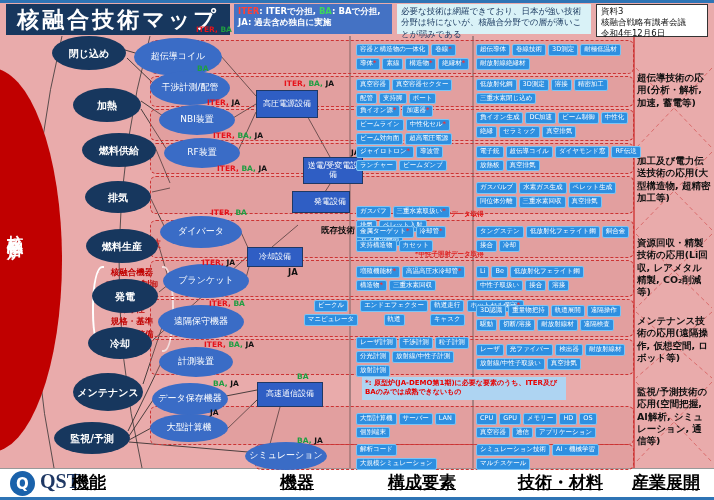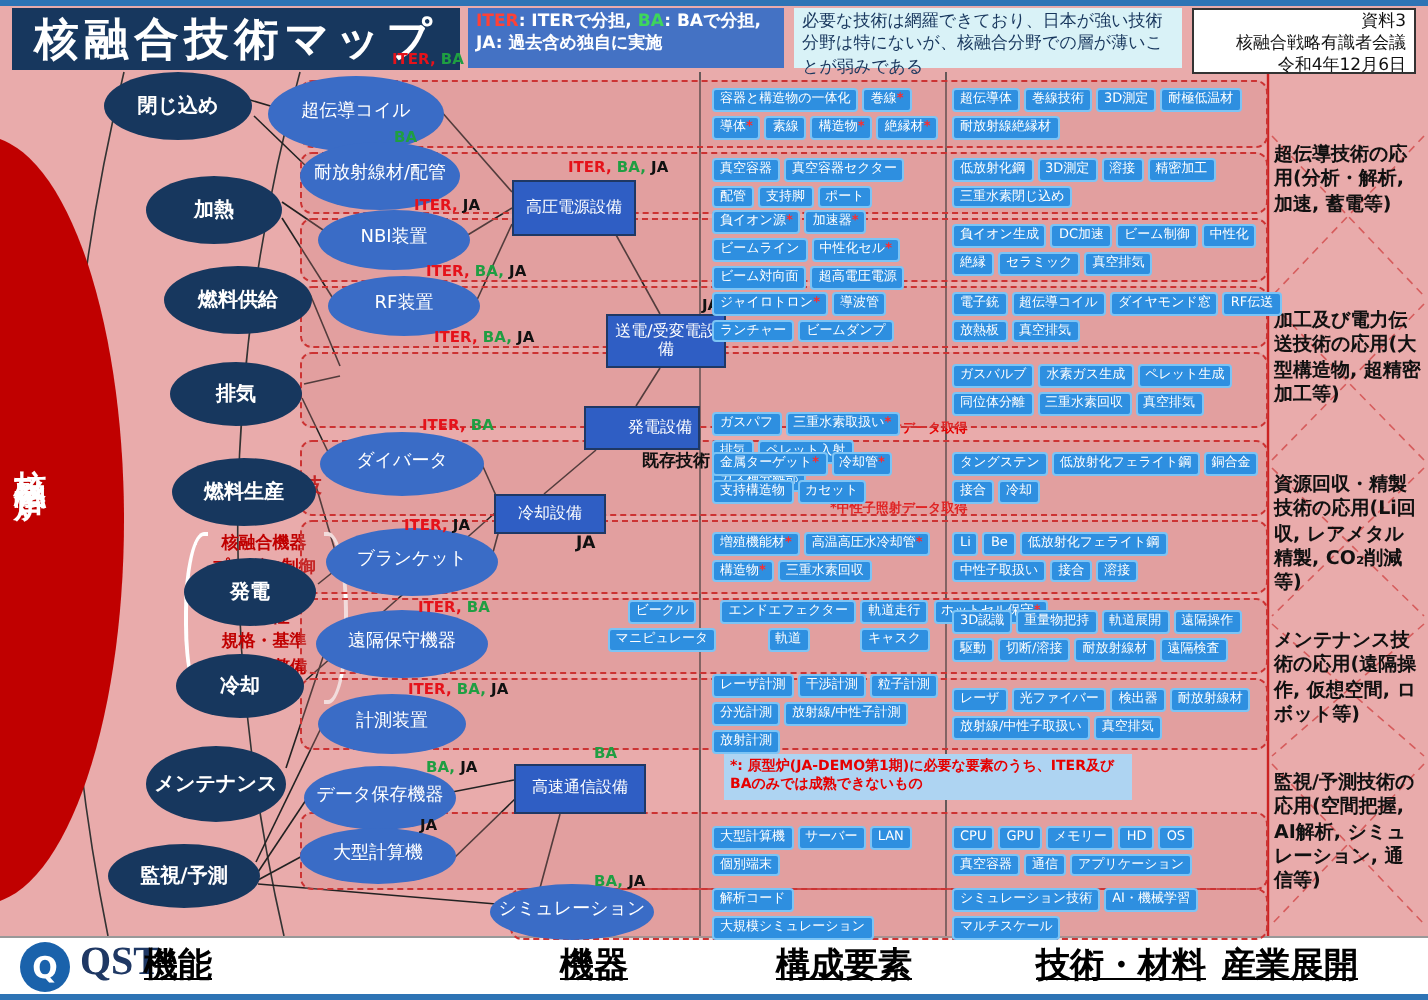--- a/index.html
+++ b/index.html
@@ -3,21 +3,21 @@
 <meta charset="utf-8">
 <style>
   html,body{margin:0;padding:0;background:#fff;font-family:"DejaVu Sans","Liberation Sans",sans-serif;}
   #map{position:relative;width:714px;height:500px;background:#e9abab;overflow:hidden;}
   .abs{position:absolute;}
   .topstrip{left:0;top:0;width:714px;height:3px;background:#2e74b5;}
   .botstrip{left:0;top:497px;width:714px;height:3px;background:#2e74b5;}
   .titlebar{left:6px;top:4px;width:224px;height:31px;background:#17375e;color:#fff;font-size:22px;font-weight:bold;letter-spacing:3px;display:flex;align-items:center;justify-content:center;}
   .legendbox{left:234px;top:4px;width:158px;height:30px;background:#4472c4;color:#fff;font-size:8.5px;font-weight:bold;padding:2px 4px;box-sizing:border-box;line-height:1.35;}
   .notebox{left:397px;top:4px;width:194px;height:30px;background:#d9f2f7;color:#17365d;font-size:8.5px;padding:2px 4px;box-sizing:border-box;line-height:1.35;}
-  .docbox{left:596px;top:4px;width:112px;height:33px;background:#fff;border:1px solid #333;color:#111;font-size:8.5px;text-align:right;padding:1px 4px;box-sizing:border-box;line-height:1.3;}
+  .docbox{left:596px;top:4px;width:112px;height:33px;background:#fff;border:1px solid #333;color:#111;font-size:8.5px;padding:1px 4px;box-sizing:border-box;line-height:1.3;}
   .reactor{left:-80px;top:68px;width:142px;height:384px;background:#c00000;border-radius:50%;}
   .reactorlabel{left:4px;top:222px;color:#fff;font-size:16px;font-weight:bold;writing-mode:vertical-rl;letter-spacing:3px;}
   .designtitle{left:94px;top:238px;width:70px;color:#c00000;font-size:10px;font-weight:bold;text-align:center;line-height:1.15;}
   .designlist{left:101px;top:266px;width:62px;color:#c00000;font-size:8.5px;font-weight:bold;text-align:center;line-height:1.45;}
   .brace{width:10px;height:82px;border:2px solid #fff;border-right:none;border-radius:10px 0 0 10px/40px 0 0 40px;}
   .braceR{transform:scaleX(-1);}
   .func{background:#17375e;color:#fff;border-radius:50%;display:flex;align-items:center;justify-content:center;text-align:center;font-weight:bold;font-size:10px;line-height:1.1;}
   .dev{background:#3a6cc6;color:#fff;border-radius:50%;display:flex;align-items:center;justify-content:center;text-align:center;font-size:9px;line-height:1.05;padding:1px;box-sizing:border-box;}
   .auxbox{background:#2f5ec4;color:#fff;display:flex;align-items:center;justify-content:center;text-align:center;font-size:8px;line-height:1.1;border:1px solid #1f3864;box-sizing:border-box;}
   .tag{font-size:7.5px;font-weight:bold;white-space:nowrap;}
@@ -117,21 +117,21 @@
   <div class="abs industry" style="top:315px;">メンテナンス技術の応用(遠隔操作, 仮想空間, ロボット等)</div>
   <div class="abs industry" style="top:386px;">監視/予測技術の応用(空間把握, AI解析, シミュレーション, 通信等)</div>
 
   <div class="abs footer"></div>
   <div class="qstcircle">Q</div>
   <div class="qsttext">QST</div>
   <div class="flabel" style="left:72px;">機能</div>
   <div class="flabel" style="left:280px;">機器</div>
   <div class="flabel" style="left:388px;">構成要素</div>
   <div class="flabel" style="left:518px;">技術・材料</div>
-  <div class="flabel" style="left:611px;font-family:Liberation Serif, serif;">産業展開</div>
+  <div class="flabel" style="left:632px;font-family:Liberation Serif, serif;">産業展開</div>
   <div class="abs botstrip"></div>
 <div class="abs rowband" style="left: 150px; top: 40px; width: 484px; height: 34px;"></div>
     <div class="abs rowband" style="left: 150px; top: 76px; width: 484px; height: 31px;"></div>
     <div class="abs rowband" style="left: 150px; top: 109px; width: 484px; height: 32px;"></div>
     <div class="abs rowband" style="left: 150px; top: 143px; width: 484px; height: 31px;"></div>
     <div class="abs rowband" style="left: 150px; top: 176px; width: 484px; height: 38px;"></div>
     <div class="abs rowband" style="left: 150px; top: 220px; width: 484px; height: 38px;"></div>
     <div class="abs rowband" style="left: 150px; top: 260px; width: 484px; height: 37px;"></div>
     <div class="abs rowband" style="left: 150px; top: 299px; width: 484px; height: 38px;"></div>
     <div class="abs rowband" style="left: 150px; top: 339px; width: 484px; height: 36px;"></div>
@@ -141,21 +141,21 @@
     <div class="abs func" style="left: 73px; top: 88px; width: 68px; height: 34px;">加熱</div>
     <div class="abs func" style="left: 82px; top: 133px; width: 74px; height: 34px;">燃料供給</div>
     <div class="abs func" style="left: 85px; top: 181px; width: 66px; height: 32px;">排気</div>
     <div class="abs func" style="left: 86px; top: 229px; width: 72px; height: 34px;">燃料生産</div>
     <div class="abs func" style="left: 92px; top: 279px; width: 66px; height: 34px;">発電</div>
     <div class="abs func" style="left: 88px; top: 327px; width: 64px; height: 32px;">冷却</div>
     <div class="abs func" style="left: 73px; top: 373px; width: 70px; height: 38px;">メンテナンス</div>
     <div class="abs func" style="left: 54px; top: 422px; width: 76px; height: 32px;">監視/予測</div>
     <div class="abs dev" style="left: 134px; top: 38px; width: 88px; height: 38px;">超伝導コイル</div>
     <div class="abs tag" style="left: 196px; top: 25px;"><span style="color: rgb(229, 18, 26);">ITER, </span><span style="color: rgb(31, 158, 66);">BA</span></div>
-    <div class="abs dev" style="left: 150px; top: 71px; width: 80px; height: 34px;">耐放射線材/配管</div>
+    <div class="abs dev" style="left: 150px; top: 71px; width: 80px; height: 34px;">干渉計測/配管</div>
     <div class="abs tag" style="left: 197px; top: 64px;"><span style="color: rgb(31, 158, 66);">BA</span></div>
     <div class="abs dev" style="left: 159px; top: 105px; width: 76px; height: 30px;">NBI装置</div>
     <div class="abs tag" style="left: 207px; top: 98px;"><span style="color: rgb(229, 18, 26);">ITER, </span><span style="color: rgb(17, 17, 17);">JA</span></div>
     <div class="abs dev" style="left: 164px; top: 138px; width: 76px; height: 30px;">RF装置</div>
     <div class="abs tag" style="left: 213px; top: 131px;"><span style="color: rgb(229, 18, 26);">ITER, </span><span style="color: rgb(31, 158, 66);">BA, </span><span style="color: rgb(17, 17, 17);">JA</span></div>
     <div class="abs tag" style="left: 217px; top: 164px;"><span style="color: rgb(229, 18, 26);">ITER, </span><span style="color: rgb(31, 158, 66);">BA, </span><span style="color: rgb(17, 17, 17);">JA</span></div>
     <div class="abs dev" style="left: 160px; top: 216px; width: 82px; height: 32px;">ダイバータ</div>
     <div class="abs tag" style="left: 211px; top: 208px;"><span style="color: rgb(229, 18, 26);">ITER, </span><span style="color: rgb(31, 158, 66);">BA</span></div>
     <div class="abs dev" style="left: 163px; top: 264px; width: 86px; height: 34px;">ブランケット</div>
     <div class="abs tag" style="left: 202px; top: 258px;"><span style="color: rgb(229, 18, 26);">ITER, </span><span style="color: rgb(17, 17, 17);">JA</span></div>
@@ -166,21 +166,21 @@
     <div class="abs dev" style="left: 152px; top: 383px; width: 76px; height: 32px;">データ保存機器</div>
     <div class="abs tag" style="left: 213px; top: 379px;"><span style="color: rgb(31, 158, 66);">BA, </span><span style="color: rgb(17, 17, 17);">JA</span></div>
     <div class="abs dev" style="left: 150px; top: 414px; width: 78px; height: 28px;">大型計算機</div>
     <div class="abs tag" style="left: 210px; top: 408px;"><span style="color: rgb(17, 17, 17);">JA</span></div>
     <div class="abs dev" style="left: 245px; top: 442px; width: 82px; height: 28px;">シミュレーション</div>
     <div class="abs tag" style="left: 297px; top: 436px;"><span style="color: rgb(31, 158, 66);">BA, </span><span style="color: rgb(17, 17, 17);">JA</span></div>
     <div class="abs auxbox" style="left: 256px; top: 90px; width: 62px; height: 28px;">高圧電源設備</div>
     <div class="abs tag" style="left: 284px; top: 79px;"><span style="color: rgb(229, 18, 26);">ITER, </span><span style="color: rgb(31, 158, 66);">BA, </span><span style="color: rgb(17, 17, 17);">JA</span></div>
     <div class="abs auxbox" style="left: 303px; top: 157px; width: 60px; height: 27px;">送電/受変電設備</div>
     <div class="abs tag" style="left: 351px; top: 148px;"><span style="color: rgb(17, 17, 17);">JA</span></div>
-    <div class="abs auxbox" style="left: 292px; top: 203px; width: 58px; height: 22px; padding-left: 18px;">発電設備</div>
+    <div class="abs auxbox" style="left: 292px; top: 191px; width: 58px; height: 22px; padding-left: 18px;">発電設備</div>
     <div class="abs blacknote" style="left: 321px; top: 225px;">既存技術</div>
     <div class="abs auxbox" style="left: 247px; top: 247px; width: 56px; height: 20px;">冷却設備</div>
     <div class="abs blacknote" style="left: 288px; top: 267px;">JA</div>
     <div class="abs auxbox" style="left: 257px; top: 382px; width: 66px; height: 25px;">高速通信設備</div>
     <div class="abs tag" style="left: 297px; top: 372px;"><span style="color: rgb(31, 158, 66);">BA</span></div>
     <div class="abs boxrow" style="left: 356px; top: 41px; width: 116px; height: 32px;">
       <div class="sbox">容器と構造物の一体化</div>
       <div class="sbox">巻線<span class="ast">*</span></div>
       <div class="sbox">導体<span class="ast">*</span></div>
       <div class="sbox">素線</div>

